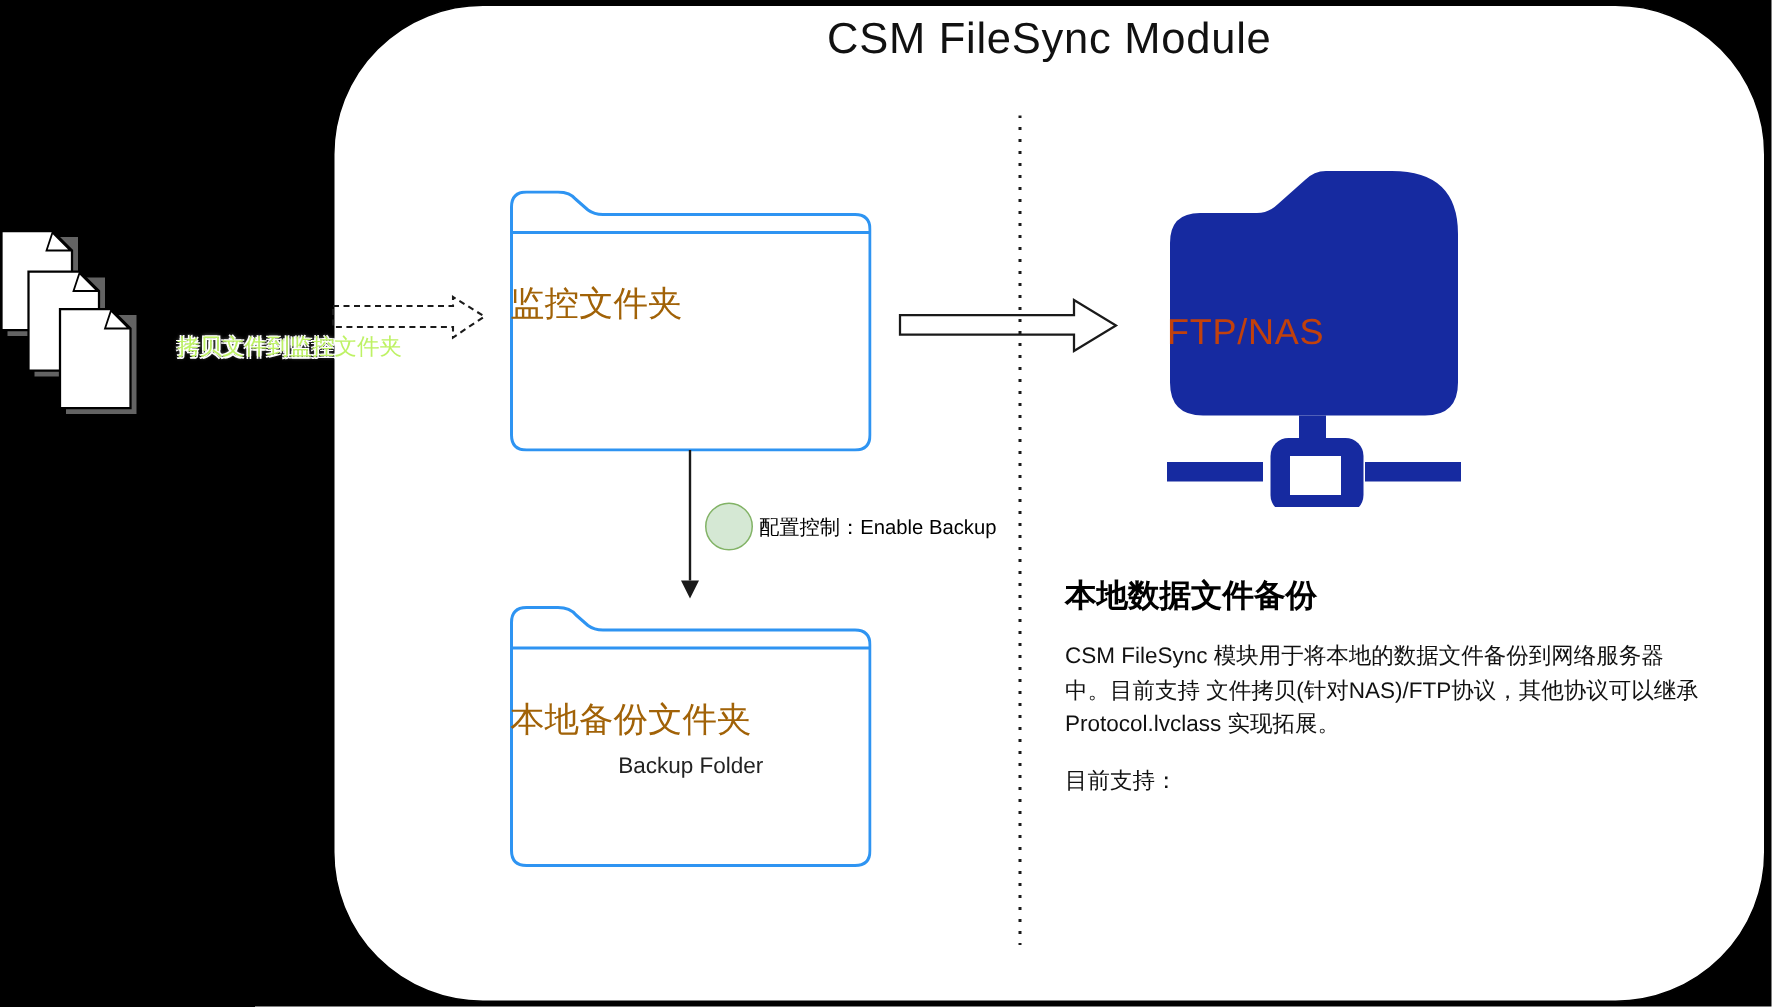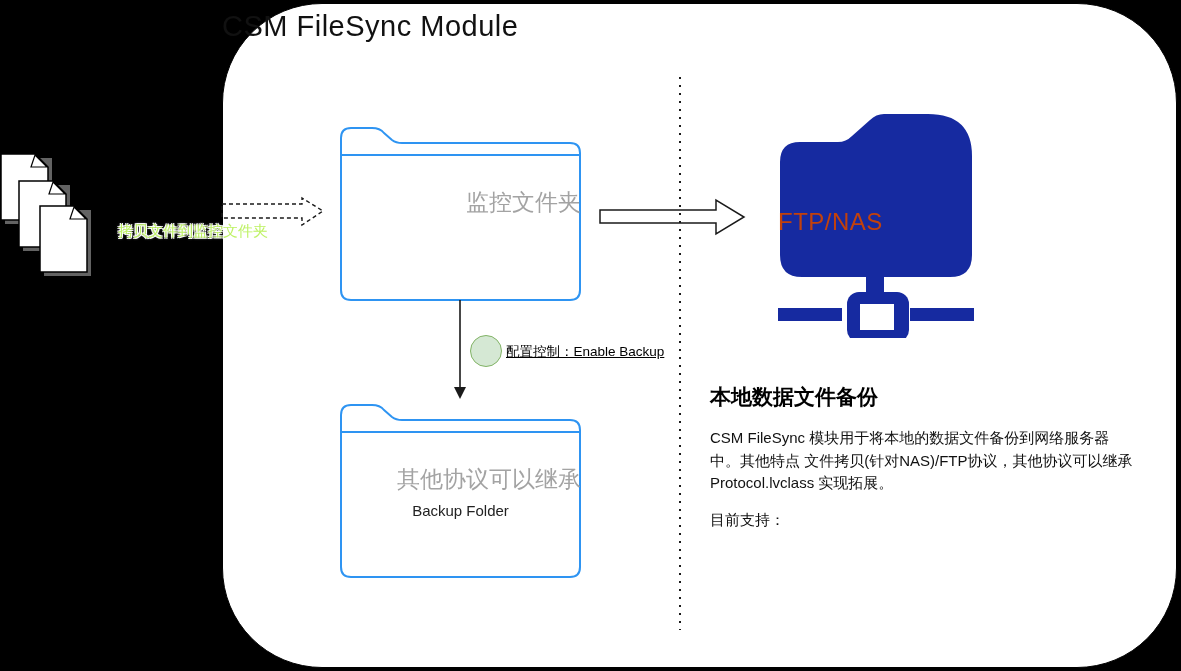--- a/index.html
+++ b/index.html
@@ -8,28 +8,28 @@
     background:#000;
     font-family:"Liberation Sans","DejaVu Sans",sans-serif;
     color:#111;
   }
   .canvas{
     position:absolute;left:222px;top:3px;width:953px;height:663px;
     background:#fff;border:1px solid #000;border-radius:100px;
   }
   .diagram-title{
     position:absolute;left:222px;top:10px;width:955px;
-    font-size:29px;color:#111;letter-spacing:.5px;
+    text-align:center;font-size:29px;color:#111;letter-spacing:.5px;
   }
   
   .folder{position:absolute;width:241px;height:174px;}
   .folder svg{position:absolute;left:0;top:0;}
   .folder .folder-title{
-    position:absolute;left:0;top:60px;width:100%;text-align:right;
-    font-size:23px;color:#a3a3a3;
+    position:absolute;left:0;top:60px;width:100%;text-align:left;
+    font-size:23px;color:#a16207;
   }
   .folder .folder-sub{
     position:absolute;left:0;top:98px;width:100%;text-align:center;
     font-size:15px;color:#222;
   }
   #monitoring-folder{left:340px;top:127px;}
   #backup-folder{left:340px;top:404px;}
   
   .copy-label{
     position:absolute;left:118px;top:222px;font-size:15px;color:#bef264;
@@ -39,21 +39,21 @@
   .dashed-arrow{position:absolute;left:220px;top:196px;}
   .hollow-arrow{position:absolute;left:598px;top:196px;}
   .down-arrow{position:absolute;left:450px;top:300px;}
   .doc-stack{position:absolute;left:0px;top:152px;}
   
   .config-circle{
     position:absolute;left:470px;top:335px;width:30px;height:30px;
     border-radius:50%;background:#D5E8D4;border:1px solid #82B366;
   }
   .config-label{
-    position:absolute;left:506px;top:343px;font-size:13.5px;color:#000;white-space:nowrap;text-decoration:underline;
+    position:absolute;left:506px;top:343px;font-size:13.5px;color:#000;white-space:nowrap;
   }
   
   .divider{
     position:absolute;left:679px;top:77px;width:2px;height:553px;
     background-image:repeating-linear-gradient(to bottom,#1a1a1a 0 2px,transparent 2px 8px);
   }
   
   .server{position:absolute;left:778px;top:108px;width:196px;height:230px;}
   .server-label{
     position:absolute;left:778px;top:208px;width:196px;
@@ -111,21 +111,21 @@
 </svg>
 
 <div class="config-circle"></div>
 <div class="config-label">配置控制：Enable Backup</div>
 
 <div class="folder" id="backup-folder">
   <svg width="241" height="174" viewBox="0 0 241 174">
     <path d="M1 11 Q1 1 11 1 L32 1 Q40 1 44 6 L52 13 Q56 16 62 16 L230 16 Q240 16 240 26 L240 163 Q240 173 230 173 L11 173 Q1 173 1 163 Z" fill="#fff" stroke="#2E94F2" stroke-width="2" stroke-linejoin="round"></path>
     <path d="M1 28 H240" stroke="#2E94F2" stroke-width="2"></path>
   </svg>
-  <div class="folder-title">其他协议可以继承</div>
+  <div class="folder-title">本地备份文件夹</div>
   <div class="folder-sub">Backup Folder</div>
 </div>
 
 <svg class="hollow-arrow" width="148" height="40" viewBox="0 0 148 40">
   <path d="M2 14 L118 14 L118 4 L146 21 L118 38 L118 27 L2 27 Z" fill="#fff" stroke="#1a1a1a" stroke-width="1.5" stroke-linejoin="miter"></path>
 </svg>
 
 <div class="divider"></div>
 
 <svg class="server" width="196" height="230" viewBox="0 0 196 230">
@@ -133,15 +133,15 @@
   <rect x="88" y="169" width="18" height="22" fill="#162AA0"></rect>
   <rect x="69" y="184" width="62" height="50" rx="12" fill="#162AA0"></rect>
   <rect x="82" y="196" width="34" height="26" fill="#fff"></rect>
   <rect x="0" y="200" width="64" height="13" fill="#162AA0"></rect>
   <rect x="132" y="200" width="64" height="13" fill="#162AA0"></rect>
 </svg>
 <div class="server-label">FTP/NAS</div>
 
 <div class="right-panel">
   <h2>本地数据文件备份</h2>
-  <p>CSM FileSync 模块用于将本地的数据文件备份到网络服务器中。其他特点 文件拷贝(针对NAS)/FTP协议，其他协议可以继承 Protocol.lvclass 实现拓展。</p>
+  <p>CSM FileSync 模块用于将本地的数据文件备份到网络服务器中。目前支持 文件拷贝(针对NAS)/FTP协议，其他协议可以继承 Protocol.lvclass 实现拓展。</p>
   <div class="features-title">目前支持：</div>
 </div>
 
 </body></html>

